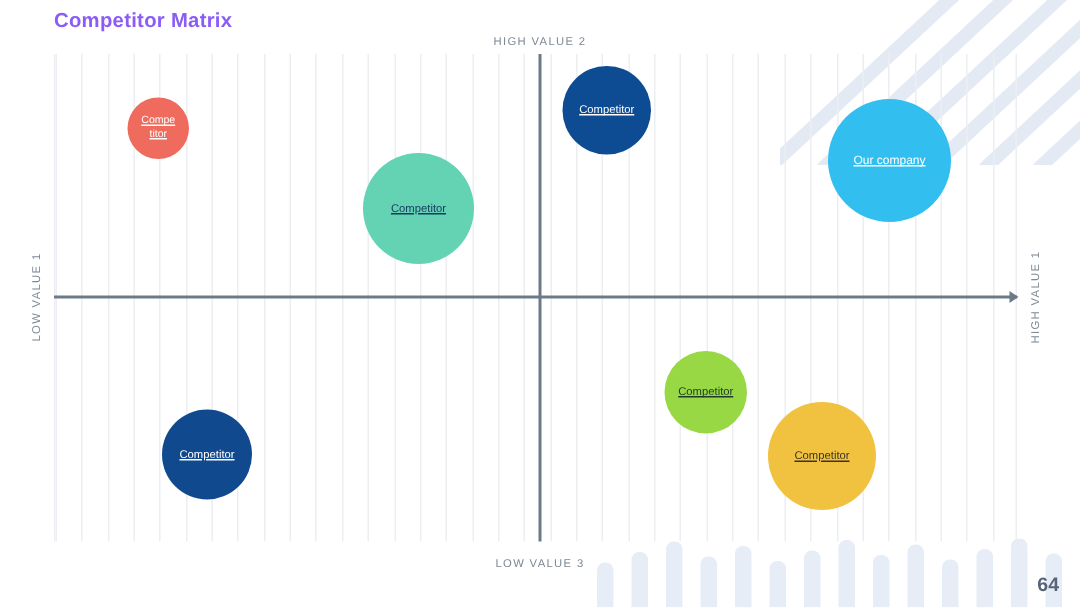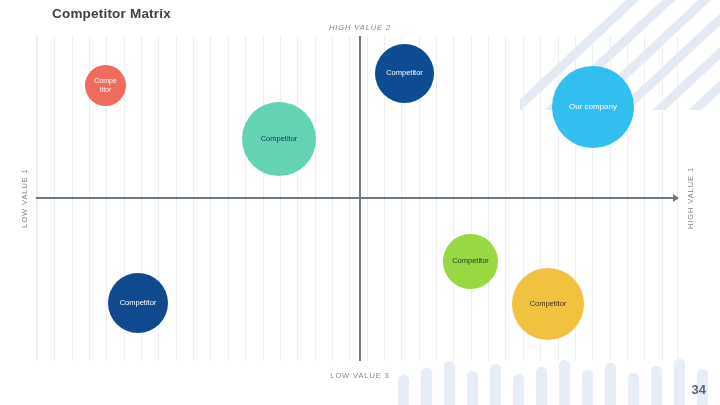--- a/index.html
+++ b/index.html
@@ -55,23 +55,22 @@
     border-radius: 5px 5px 0 0;
   }
 
   
   .slide-title {
     position: absolute;
     left: 36px;
     top: 6px;
     font-size: 13.5px;
     font-weight: bold;
-    color: #404040;
+    color: #8b5cf6;
     letter-spacing: 0.2px;
-    margin-left: 16px;
   }
 
   
   .chart-area {
     position: absolute;
     left: 36px;
     top: 36px;
     width: 642px;
     height: 325px;
   }
@@ -114,21 +113,21 @@
   }
 
   
   .axis-label {
     position: absolute;
     font-size: 7.5px;
     color: #7d8893;
     letter-spacing: 0.9px;
     white-space: nowrap;
   }
-  .lbl-top  { left: 360px; top: 23px; transform: translateX(-50%); font-style: italic; }
+  .lbl-top  { left: 360px; top: 23px; transform: translateX(-50%); }
   .lbl-bot  { left: 360px; top: 371px; transform: translateX(-50%); }
   .lbl-left {
     left: 24px; top: 198px;
     transform: translate(-50%, -50%) rotate(-90deg);
   }
   .lbl-right {
     left: 690px; top: 198px;
     transform: translate(-50%, -50%) rotate(-90deg);
   }
 
@@ -137,21 +136,21 @@
     position: absolute;
     border-radius: 50%;
     display: flex;
     align-items: center;
     justify-content: center;
     text-align: center;
     line-height: 1.15;
     box-sizing: border-box;
     padding: 4px;
   }
-  .bubble span { display: block; }
+  .bubble span { display: block; text-decoration: underline; }
 
   
   .page-num {
     position: absolute;
     right: 14px;
     bottom: 8px;
     font-size: 13px;
     font-weight: bold;
     color: #56657a;
   }
@@ -256,15 +255,15 @@
         <span>Competitor</span>
       </div>
       <div class="bubble" style="left: 443px; top: 234px; width: 55px; height: 55px; background: rgb(151, 216, 68); color: rgb(29, 58, 36); font-size: 7.5px;">
         <span>Competitor</span>
       </div>
       <div class="bubble" style="left: 512px; top: 268px; width: 72px; height: 72px; background: rgb(241, 194, 63); color: rgb(58, 51, 34); font-size: 7.5px;">
         <span>Competitor</span>
       </div>
     </div>
 
-  <div class="page-num">34</div>
+  <div class="page-num">64</div>
 
 </div>
 
 </body></html>

